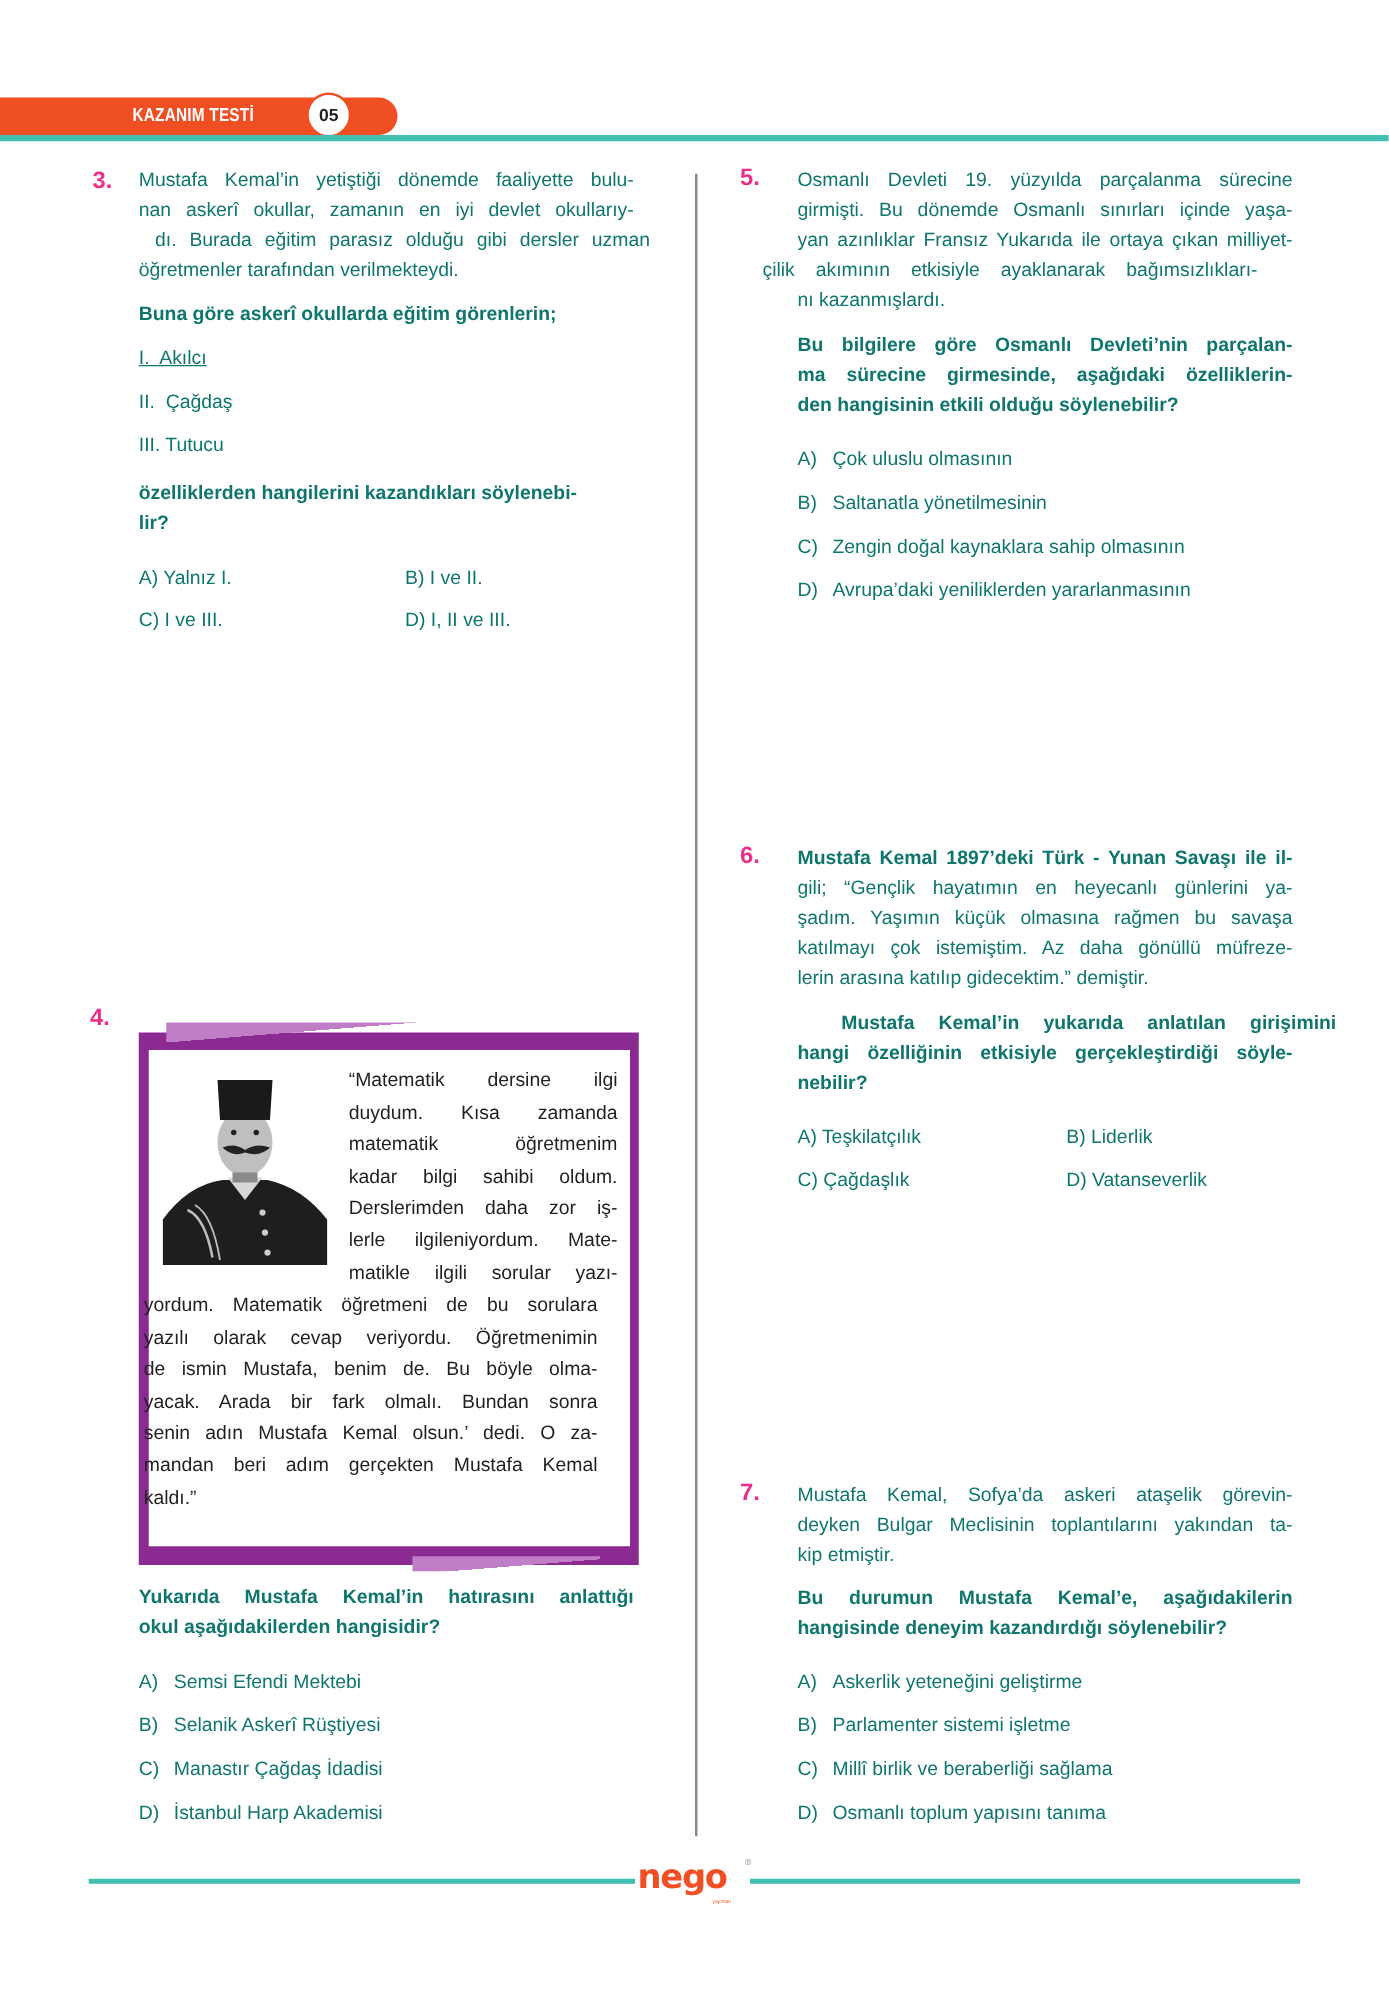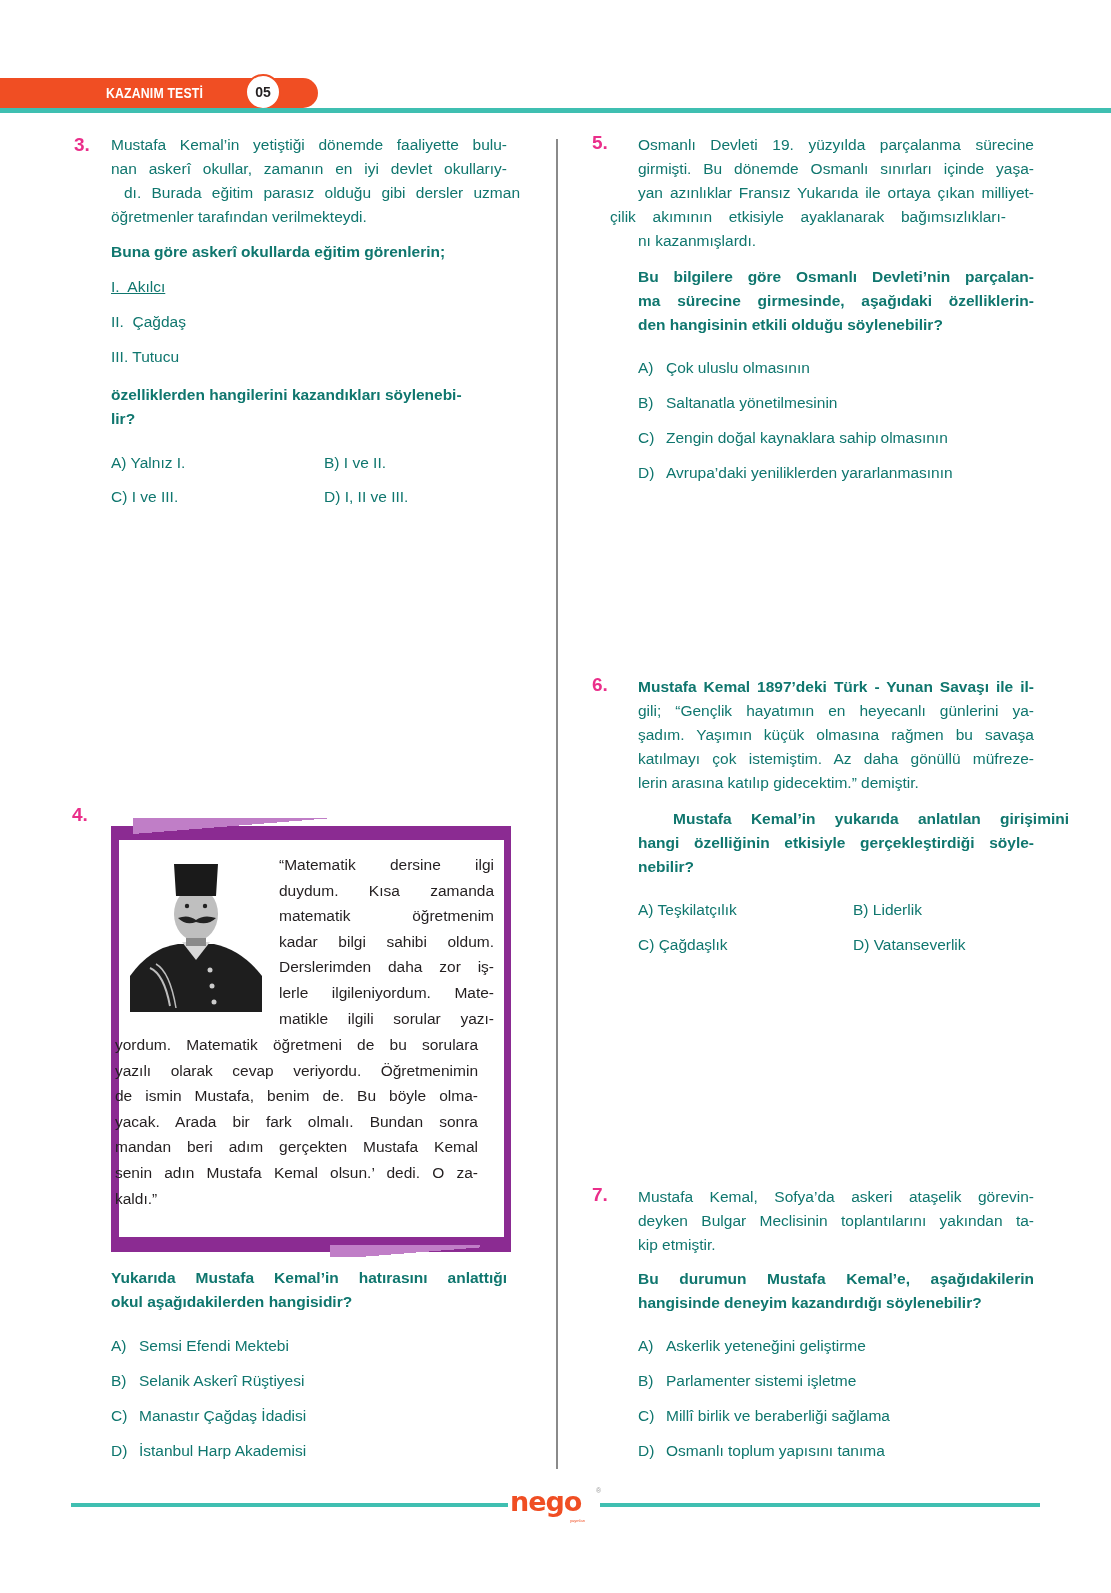--- a/index.html
+++ b/index.html
@@ -97,22 +97,22 @@
     <div>kadar bilgi sahibi oldum.</div>
     <div>Derslerimden daha zor iş-</div>
     <div>lerle ilgileniyordum. Mate-</div>
     <div>matikle ilgili sorular yazı-</div>
   </div>
   <div class="quote-text-wide">
     <div style="text-align-last:justify">yordum. Matematik öğretmeni de bu sorulara</div>
     <div style="text-align-last:justify">yazılı olarak cevap veriyordu. Öğretmenimin</div>
     <div style="text-align-last:justify">de ismin Mustafa, benim de. Bu böyle olma-</div>
     <div style="text-align-last:justify">yacak. Arada bir fark olmalı. Bundan sonra</div>
+    <div style="text-align-last:justify">senin adın Mustafa Kemal olsun.’ dedi. O za-</div>
     <div style="text-align-last:justify">mandan beri adım gerçekten Mustafa Kemal</div>
-    <div style="text-align-last:justify">senin adın Mustafa Kemal olsun.’ dedi. O za-</div>
     <div>kaldı.”</div>
   </div>
 
   <div class="line" style="left:111px; top:1267px; width:396px; font-weight:bold; text-align:justify; text-align-last:justify;">Yukarıda Mustafa Kemal’in hatırasını anlattığı</div>
   <div class="line" style="left:111px; top:1291px; font-weight:bold;">okul aşağıdakilerden hangisidir?</div>
 
   <div class="line" style="left:111px; top:1335px;"><span class="opt-lbl">A)</span><span>Semsi Efendi Mektebi</span></div>
   <div class="line" style="left:111px; top:1370px;"><span class="opt-lbl">B)</span><span>Selanik Askerî Rüştiyesi</span></div>
   <div class="line" style="left:111px; top:1405px;"><span class="opt-lbl">C)</span><span>Manastır Çağdaş İdadisi</span></div>
   <div class="line" style="left:111px; top:1440px;"><span class="opt-lbl">D)</span><span>İstanbul Harp Akademisi</span></div>

